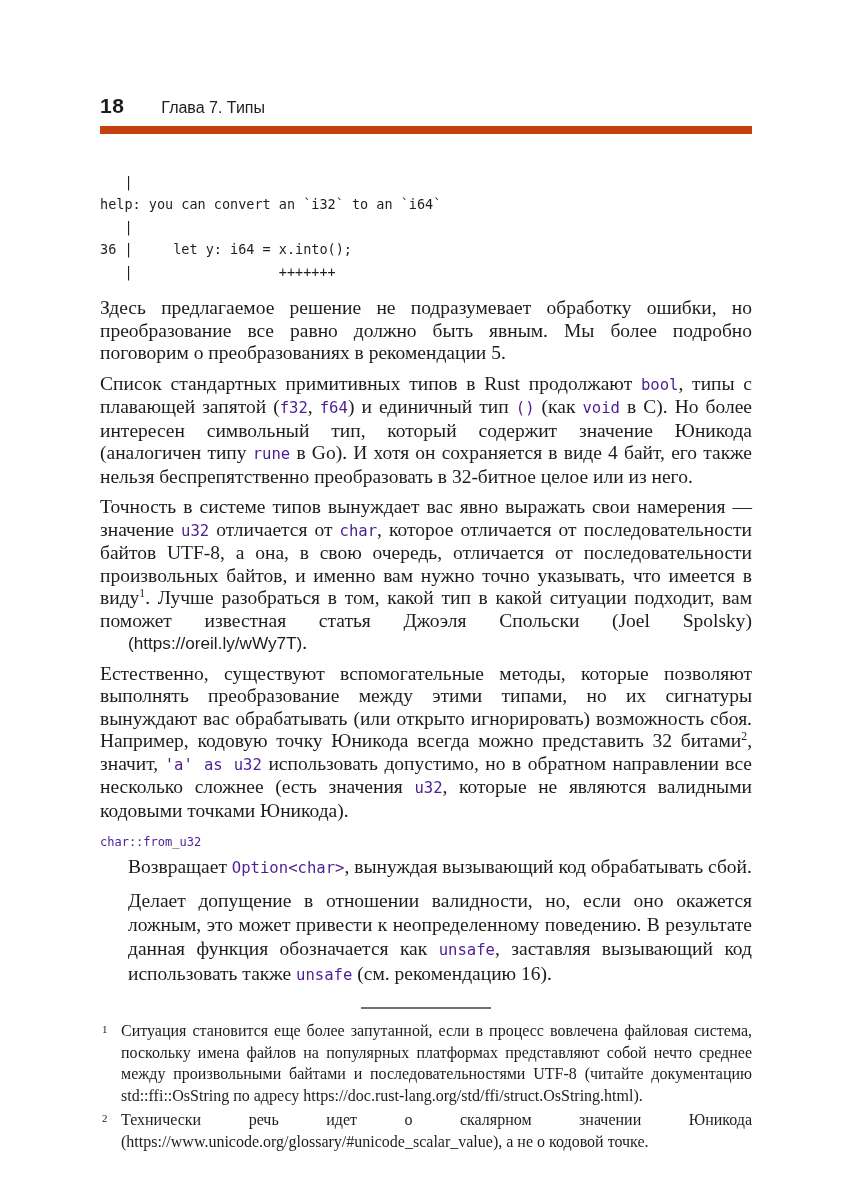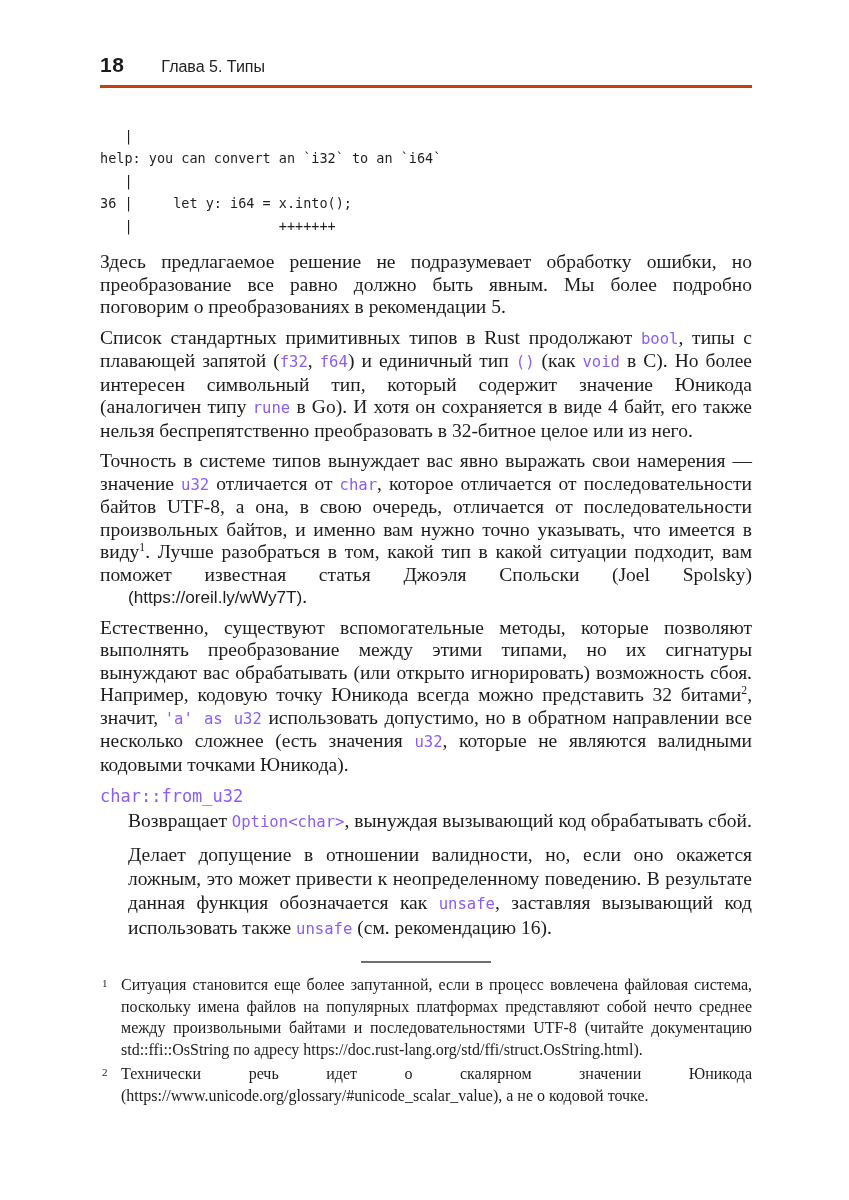--- a/index.html
+++ b/index.html
@@ -13,25 +13,25 @@
   }
   .page {
     box-sizing: border-box;
     width: 849px;
     height: 1200px;
     padding: 0 97px 0 100px;
   }
 
   
   .running-head {
-    margin-top: 53px;
+    margin-top: 94px;
     display: flex;
     align-items: baseline;
     line-height: 24px;
-    border-bottom: 3px solid #c2410c;
+    border-bottom: 8px solid #c2410c;
     padding-bottom: 6px;
   }
   .page-number {
     font-family: "Liberation Sans", sans-serif;
     font-weight: bold;
     font-size: 21px;
     letter-spacing: 0.5px;
   }
   .chapter-title {
     font-family: "Liberation Sans", sans-serif;
@@ -57,37 +57,37 @@
     line-height: 22.5px;
     text-align: justify;
     hyphens: auto;
     -webkit-hyphens: auto;
   }
   .body-par:first-of-type { margin-top: 14px; }
 
   .seg-code, .def-term {
     font-family: "DejaVu Sans Mono", monospace;
     font-size: 0.8em;
-    color: #8b5cf6;
+    color: #4c1d95;
   }
   .seg-sans {
     font-family: "Liberation Sans", sans-serif;
     font-size: 0.88em;
     margin-left: 28px;
   }
   .seg-sup {
     vertical-align: super;
     font-size: 0.6em;
     line-height: 0;
   }
 
   
   .definition { margin-top: 9px; }
   .def-term {
-    font-size: 17px;
+    font-size: 12px;
     line-height: 22px;
   }
   .def-desc {
     margin: 2px 0 0 28px;
     font-size: 19.5px;
     line-height: 24px;
     text-align: justify;
     hyphens: auto;
     -webkit-hyphens: auto;
   }
@@ -117,21 +117,21 @@
     font-size: 11px;
   }
 </style>
 </head>
 <body>
 
 <div class="page">
 
   <div class="running-head">
     <span class="page-number">18</span>
-    <span class="chapter-title">Глава 5. Типы</span>
+    <span class="chapter-title">Глава 7. Типы</span>
   </div>
 
   <pre class="code-block">   |
 help: you can convert an `i32` to an `i64`
    |
 36 |     let y: i64 = x.into();
    |                  +++++++</pre>
 
   <div class="paragraphs">
 

